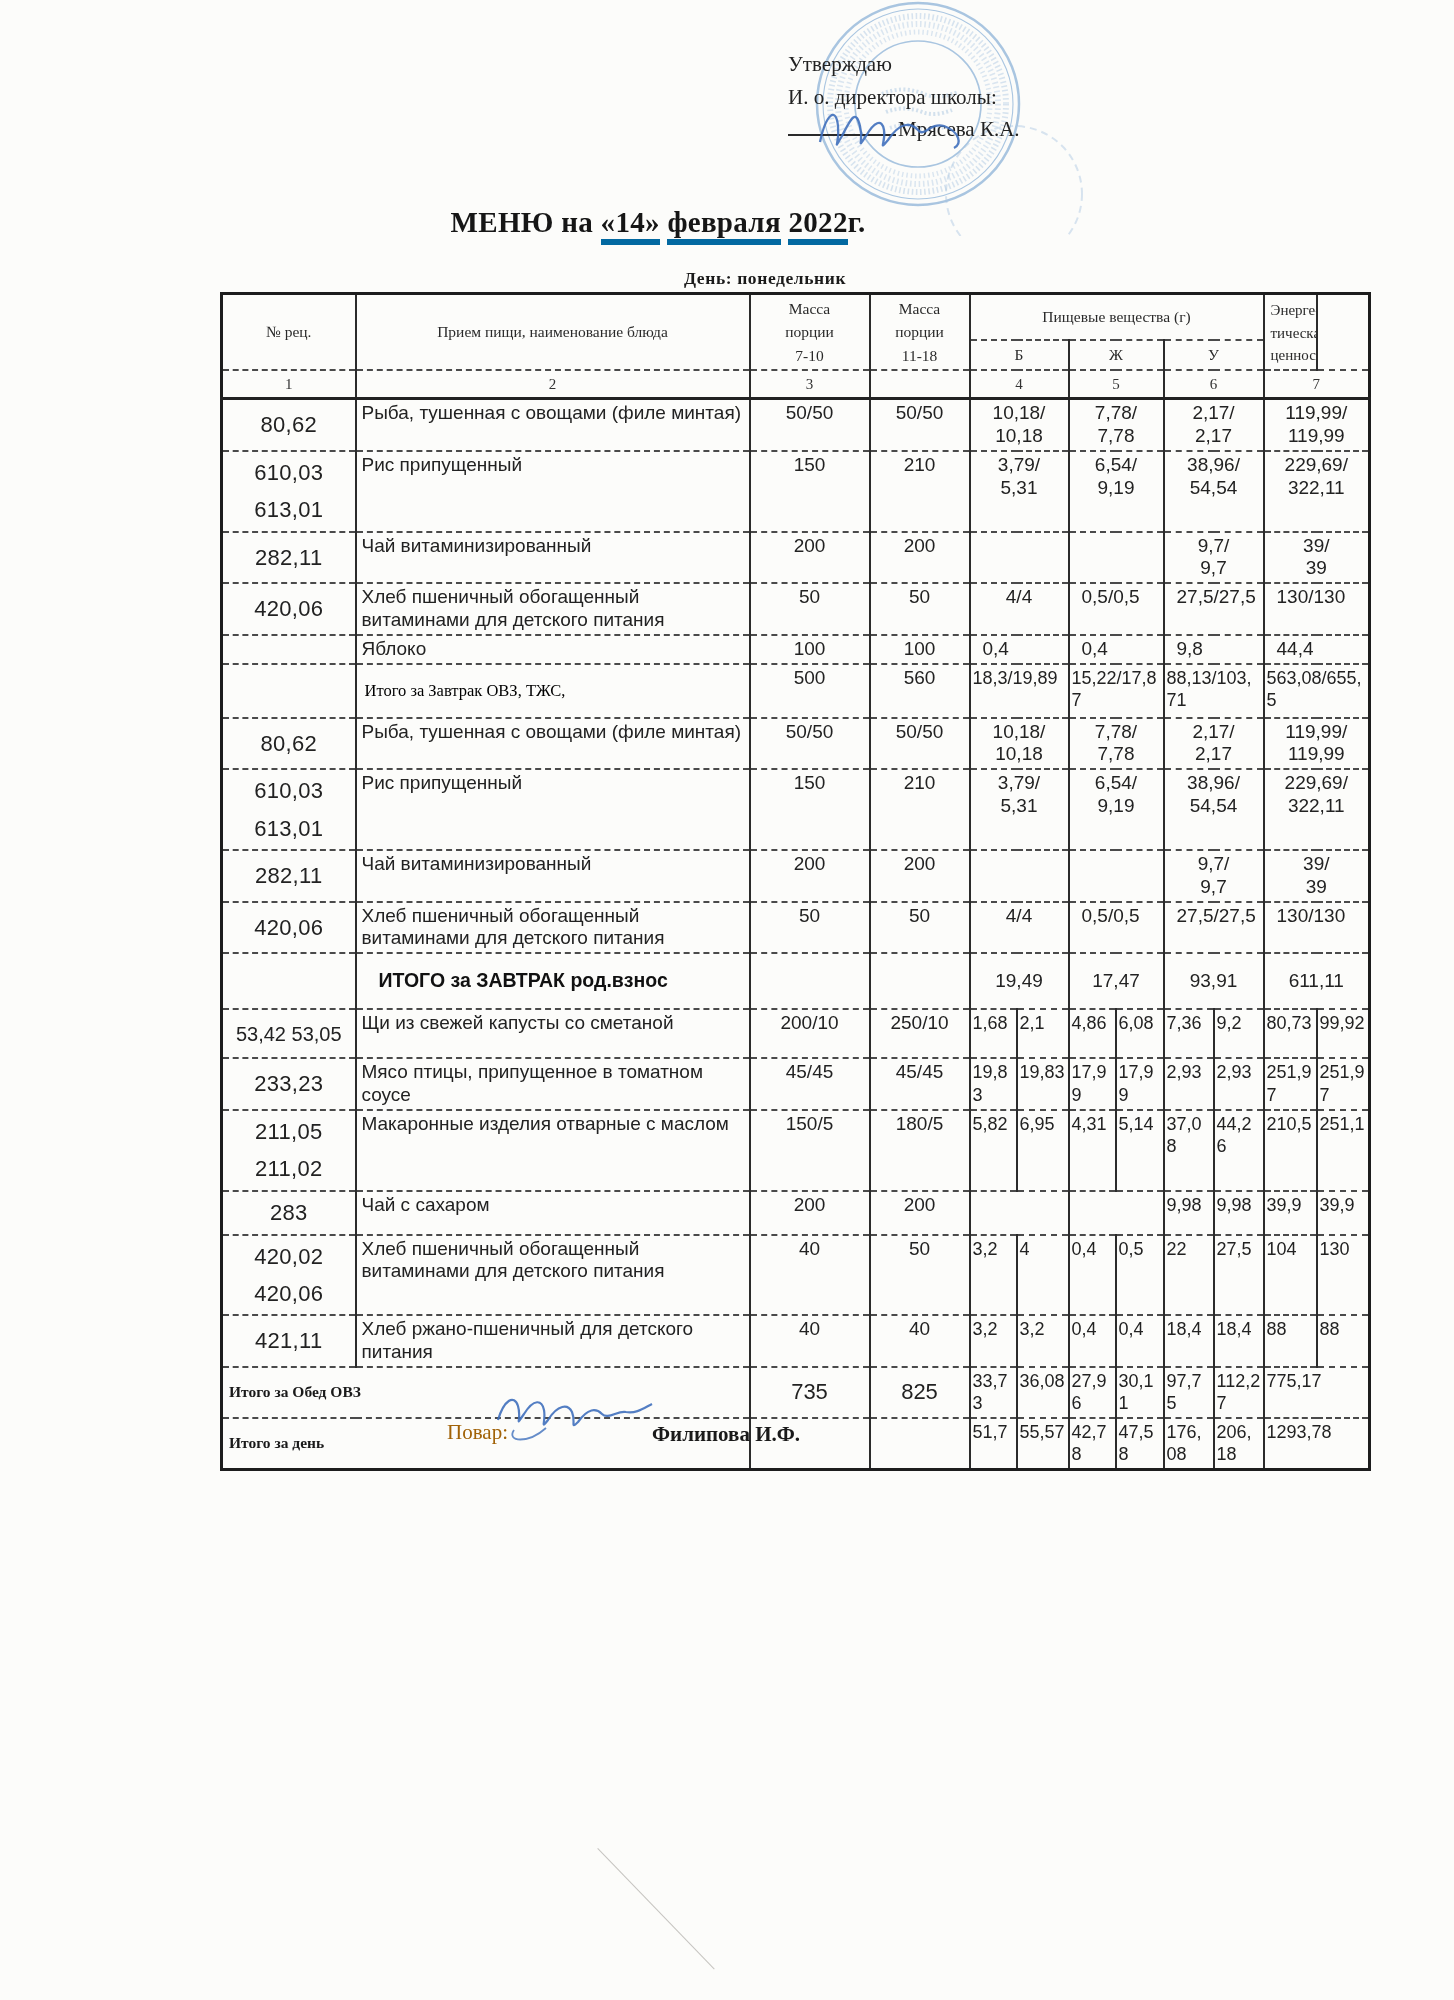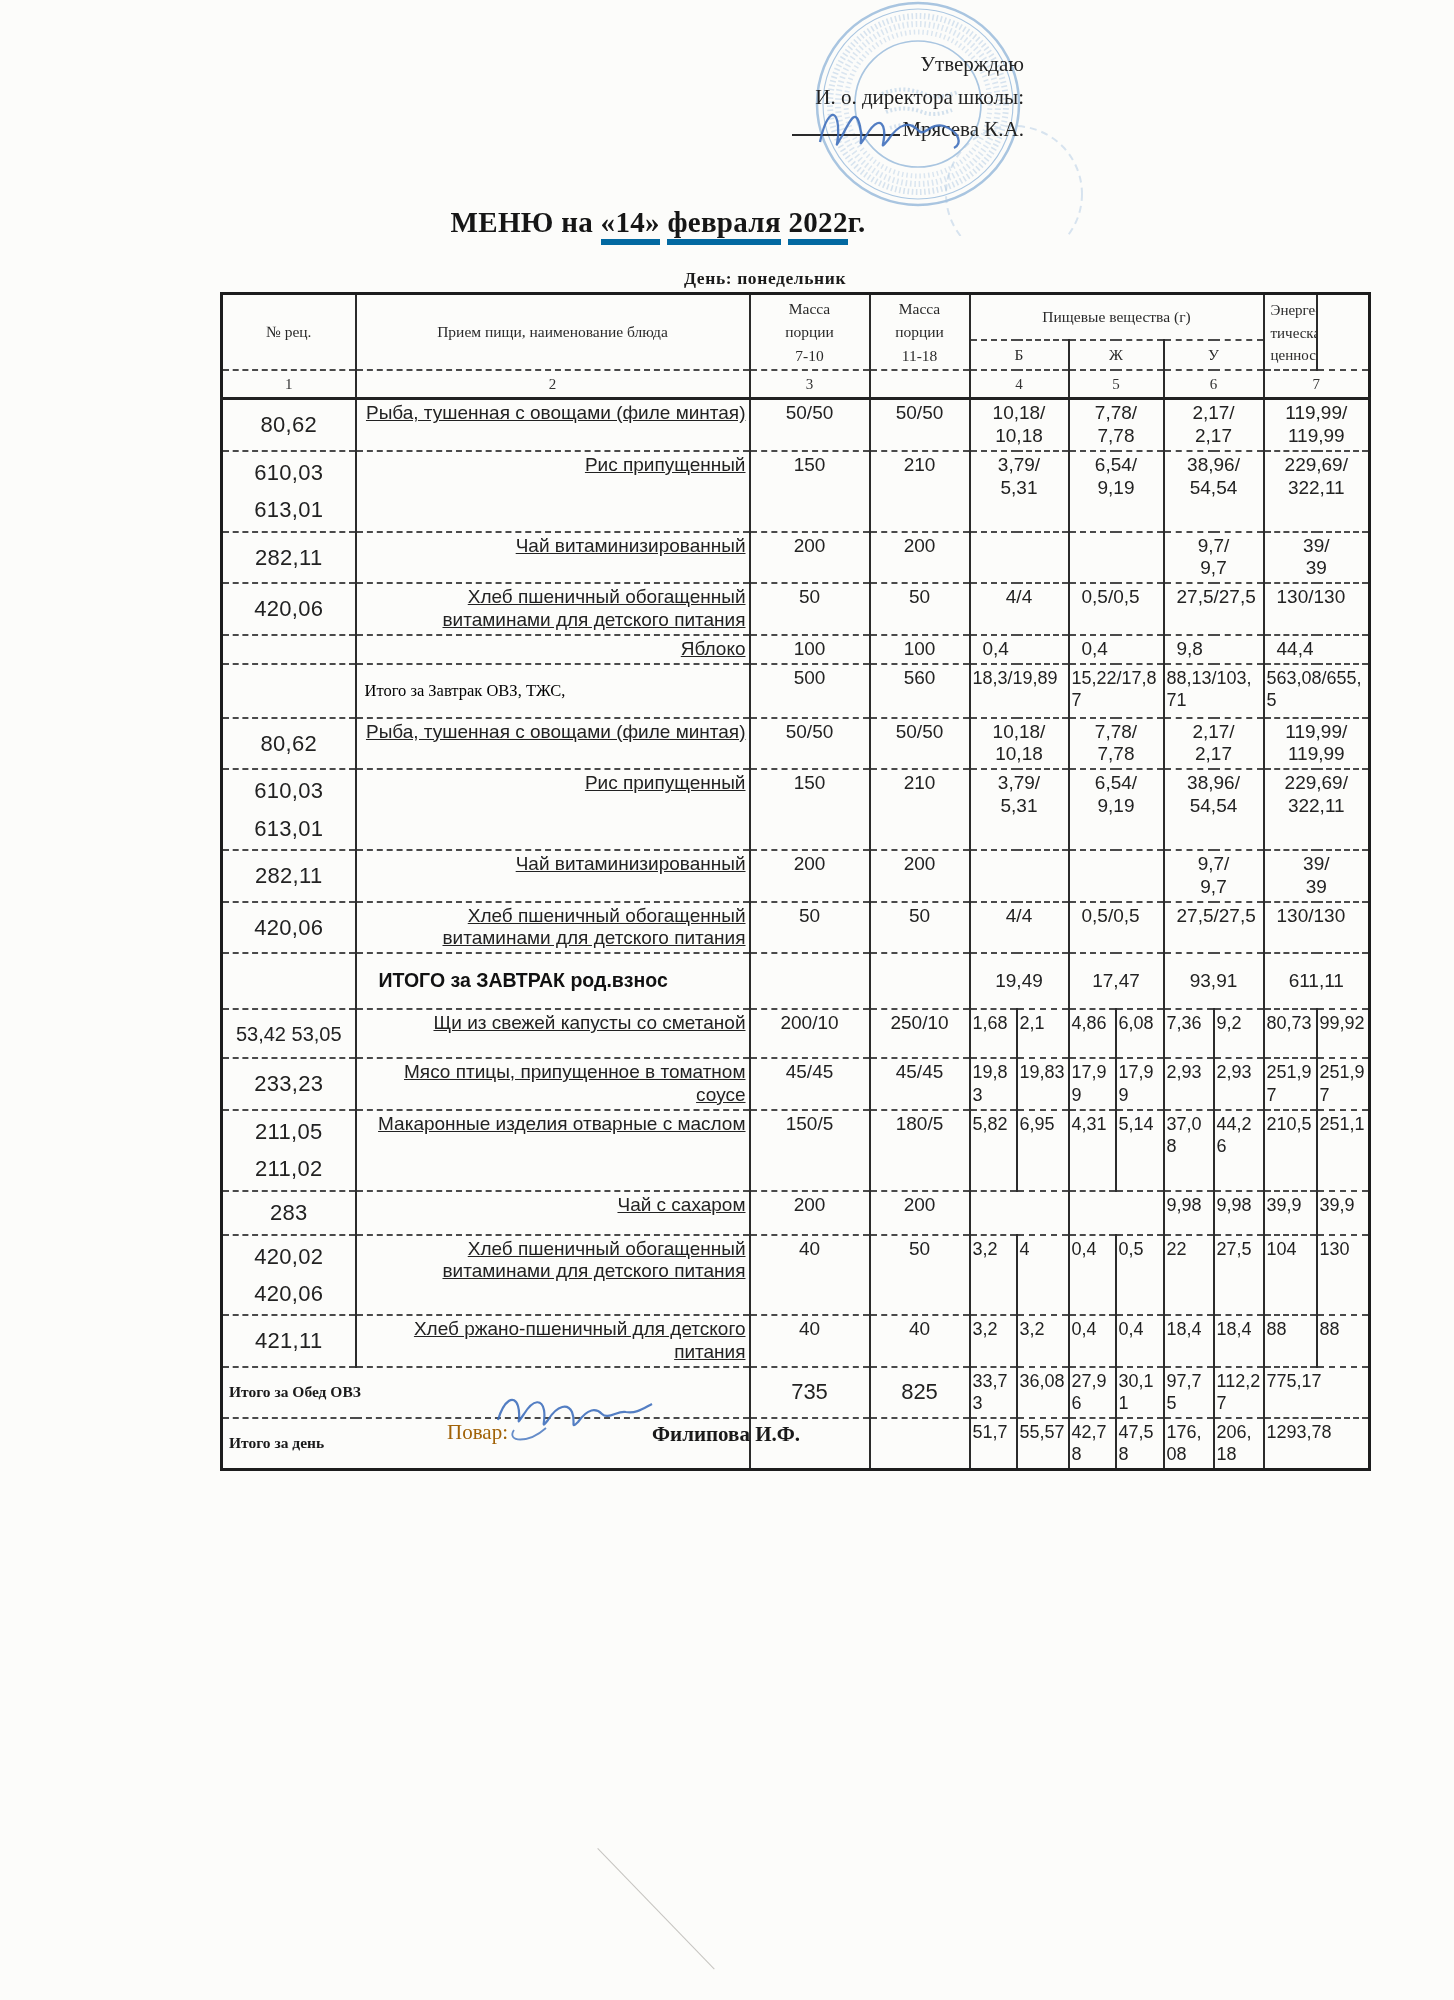--- a/index.html
+++ b/index.html
@@ -2,21 +2,21 @@
 <html><head>
 <meta charset="utf-8">
 <style>
   html,body{margin:0;padding:0;}
   body{
     width:1454px;height:2000px;position:relative;overflow:hidden;
     background:#fcfcfa;color:#1c1c1c;
     font-family:"Liberation Serif", serif;
   }
   
-  .approval{position:absolute;top:48px;left:768px;width:256px;text-align:right;
+  .approval{position:absolute;top:48px;left:788px;width:256px;text-align:left;
     font-size:21px;line-height:1.55;color:#222;}
   .sig-row{white-space:nowrap;}
   .sig-line{display:inline-block;width:108px;border-bottom:2px solid #2a2a2a;height:1em;margin-right:2px;vertical-align:baseline;}
   
   .stamp{position:absolute;left:786px;top:-4px;width:320px;height:240px;opacity:.55;pointer-events:none;}
   
   .dir-sig{position:absolute;left:812px;top:94px;width:215px;height:64px;}
   .cook-sig{position:absolute;left:484px;top:1378px;width:180px;height:74px;}
   
   .title{position:absolute;top:206px;left:358px;width:600px;text-align:center;
@@ -28,21 +28,21 @@
     border-collapse:collapse;table-layout:fixed;border:3px solid #1d1d1d;background:transparent;}
   td,th{border-left:2px solid #2b2b2b;border-right:2px solid #2b2b2b;
     border-top:2px dashed #4a4a4a;border-bottom:2px dashed #4a4a4a;
     font-family:"Liberation Sans", sans-serif;font-size:19px;color:#222;
     text-align:center;vertical-align:top;padding:2px 3px;white-space:pre-line;
     line-height:1.2;overflow:hidden;font-weight:normal;}
   tr.numline th{border-bottom:3px solid #222;}
   .hc{font-family:"Liberation Serif", serif;font-size:15.5px;vertical-align:middle;line-height:1.5;color:#2a2a2a;}
   .htl{text-align:left;vertical-align:top;padding:4px 2px 0 6px;font-size:15px;}
   .hn{font-family:"Liberation Serif", serif;font-size:15px;vertical-align:middle;color:#333;}
-  .dish{text-align:right;padding-left:5px;text-decoration:underline;}
+  .dish{text-align:left;padding-left:5px;}
   .l{text-align:left;padding-left:12px;}
   .bk{text-align:left;word-break:break-all;font-size:18px;padding:2px 2px;line-height:1.25;}
   .rnum{font-size:22px;vertical-align:middle;line-height:1.7;letter-spacing:.3px;}
   .sm{font-size:20px;letter-spacing:0;}
   .mid{vertical-align:middle;}
   .big{font-size:22px;vertical-align:middle;}
   .bser{font-family:"Liberation Serif", serif;font-weight:normal;font-size:16.5px;
     text-align:left;padding-left:8px;vertical-align:middle;color:#000000;}
   .bser2{font-family:"Liberation Serif", serif;font-weight:bold;font-size:15.5px;
     text-align:left;padding-left:6px;vertical-align:middle;color:#1a1a1a;}

